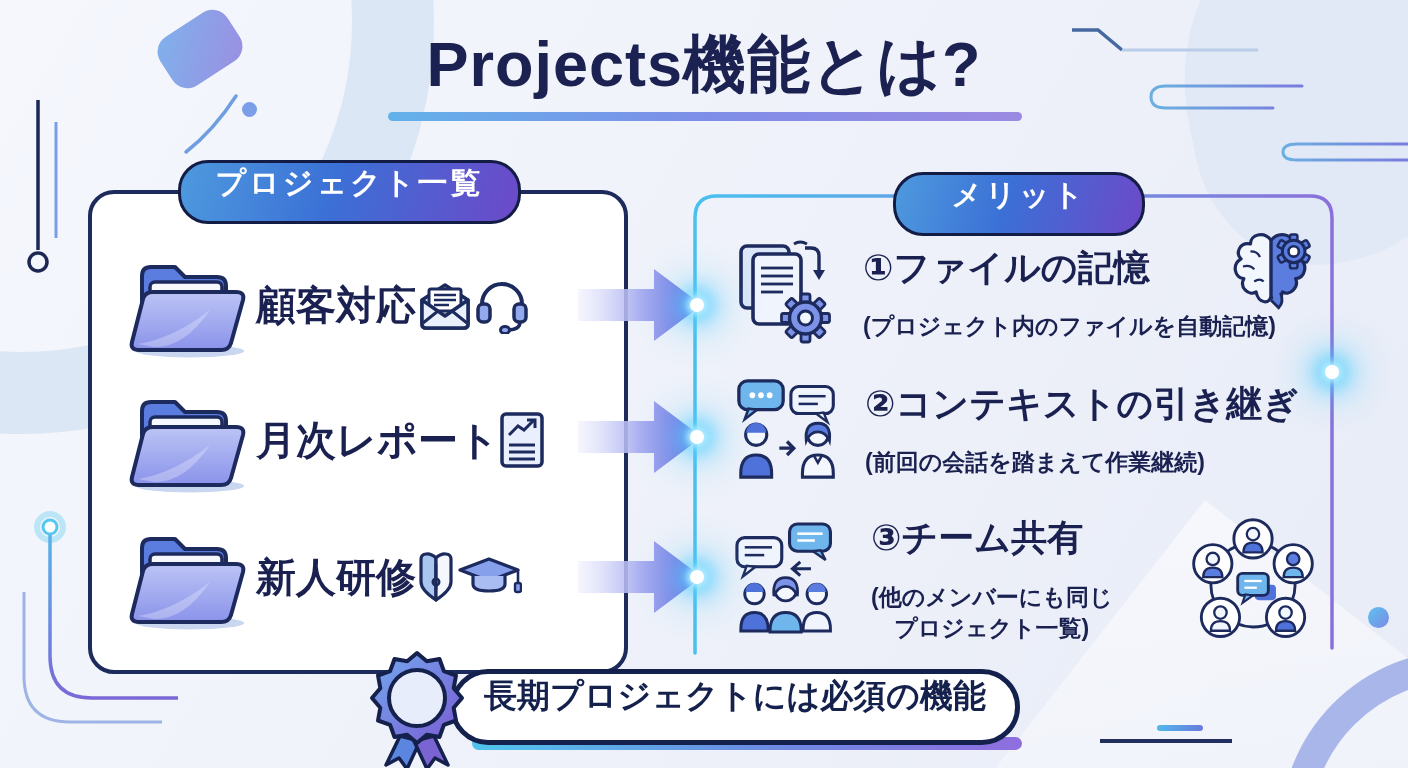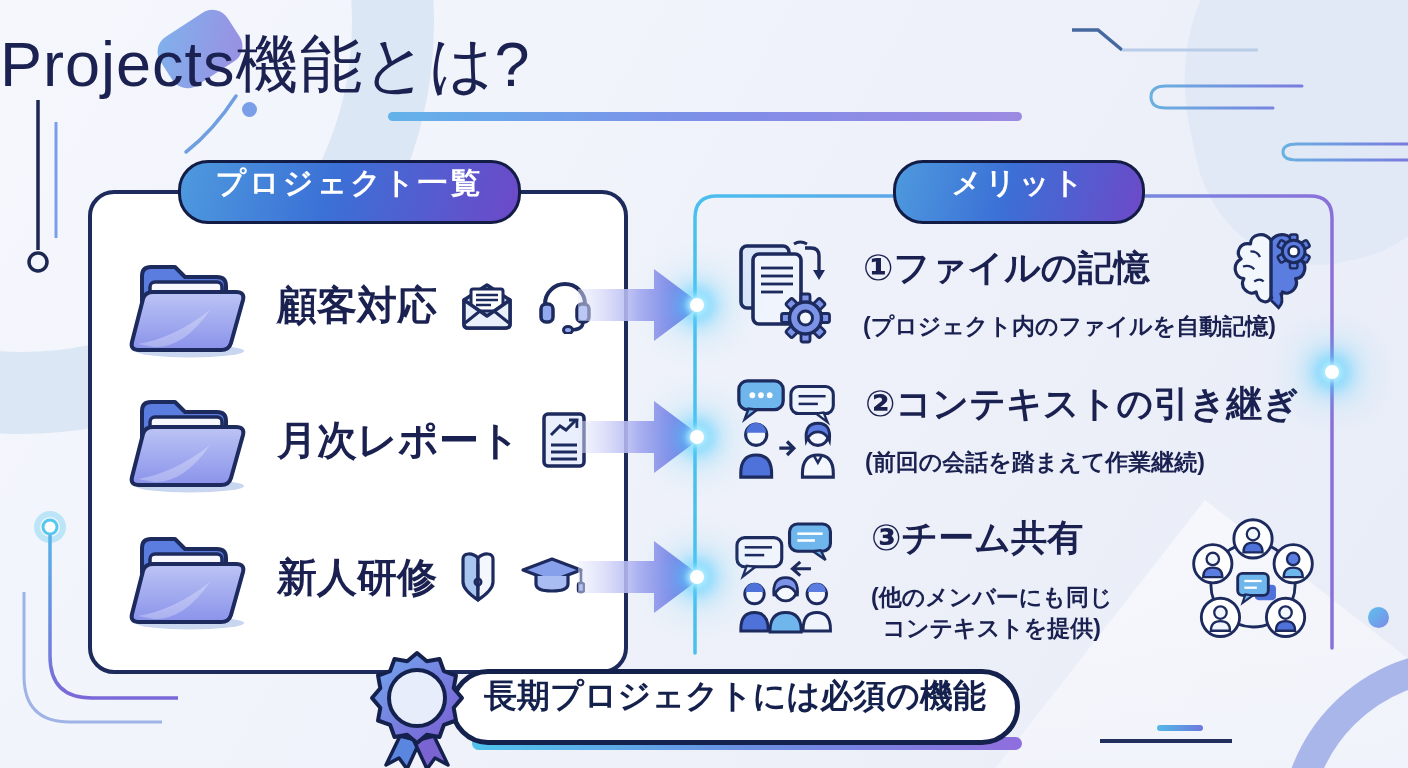--- a/index.html
+++ b/index.html
@@ -19,33 +19,33 @@
   .dot-tl{position:absolute;left:242px;top:102px;width:15px;height:15px;border-radius:50%;background:#7a9fe8;}
   .ring-br{position:absolute;left:1280px;top:650px;width:304px;height:304px;border-radius:50%;
            border:30px solid #a9b6ea;}
   .dot-br{position:absolute;left:1368px;top:607px;width:21px;height:21px;border-radius:50%;
           background:linear-gradient(135deg,#5ec2ee,#7a8ae6);}
   .line-br-navy{position:absolute;left:1100px;top:739px;width:132px;height:3.5px;background:#222e5c;}
   .line-br-grad{position:absolute;left:1157px;top:725px;width:46px;height:6px;border-radius:3px;
           background:linear-gradient(90deg,#52b8e8,#6a7ade);}
   svg.deco{position:absolute;left:0;top:0;width:1408px;height:768px;pointer-events:none;}
   
-  .title{position:absolute;left:0;right:0;top:22px;font-size:63px;font-weight:400;
+  .title{position:absolute;left:0;right:0;top:22px;text-align:center;font-size:63px;font-weight:700;
          color:#1b2150;letter-spacing:1px;z-index:5;}
   .title-underline{position:absolute;left:388px;top:112px;width:634px;height:9px;border-radius:6px;
          background:linear-gradient(90deg,#63b2ea,#7e8ee8,#9c8ae2);z-index:5;}
   
   .panelL{position:absolute;left:88px;top:190px;width:532px;height:476px;background:#ffffff;
           border:4px solid #1d2a5c;border-radius:26px;z-index:1;}
   .pill{position:absolute;height:58px;border-radius:30px;display:flex;align-items:flex-start;justify-content:center;
         color:#fff;font-weight:800;font-size:30px;letter-spacing:3px;border:3px solid #131c45;z-index:6;
         background:linear-gradient(105deg,#4e9ade 0%,#3b70d6 45%,#6d49c8 100%);}
   #pill-projects{left:178px;top:160px;width:337px;}
-  #pill-merit{left:893px;top:160px;width:246px;}
-  .proj-row{position:absolute;left:124px;height:110px;display:flex;align-items:center;gap:21px;z-index:2;}
+  #pill-merit{left:893px;top:172px;width:246px;}
+  .proj-row{position:absolute;left:124px;height:110px;display:flex;align-items:center;gap:0;z-index:2;}
   .proj-label{font-size:40px;font-weight:800;color:#1a2150;white-space:nowrap;}
   
   .arrow{position:absolute;left:578px;width:124px;height:76px;z-index:3;}
   .border-r{position:absolute;left:690px;top:188px;width:650px;height:480px;z-index:2;}
   .glow{position:absolute;width:14px;height:14px;border-radius:50%;background:#fff;z-index:4;
         box-shadow:0 0 6px 3px #bdf0ff,0 0 18px 10px rgba(80,205,255,.75),0 0 36px 22px rgba(80,205,255,.32);}
   
   .merit{position:absolute;display:flex;gap:24px;align-items:center;z-index:3;}
   .m-text{padding-top:6px;}
   .m-head{font-size:36px;font-weight:800;color:#1a2150;white-space:nowrap;line-height:1.1;}
@@ -308,21 +308,21 @@
       <circle cx="84" cy="74" r="10" fill="#f4f7fd" stroke="#1d2a5e" stroke-width="3"></circle>
       <path d="M74.5 72 a9.5 9.5 0 0 1 19 0 z" fill="#5b7de0"></path>
       <path d="M70 110 q0-17 14-17 t14 17 v2 H70 z" fill="#eff4fd" stroke="#1d2a5e" stroke-width="3"></path>
       <circle cx="52" cy="70" r="11" fill="#f4f7fd" stroke="#1d2a5e" stroke-width="3"></circle>
       <path d="M40 76 q-2-19 12-19 t12 19 q-4-10-12-10 t-12 10 z" fill="#7d93e8" stroke="#1d2a5e" stroke-width="2.8"></path>
       <path d="M36 112 q0-19 16-19 t16 19 v1 H36 z" fill="#6fb6ec" stroke="#1d2a5e" stroke-width="3"></path>
     </svg>
     <div class="m-text">
       <div class="m-head">③チーム共有</div>
       <div class="m-sub">(他のメンバーにも同じ
-コンテキストを提供)</div>
+プロジェクト一覧)</div>
     </div>
   </div>
   <svg class="side-icon" style="left:1186px;top:514px;" width="134" height="134" viewBox="0 0 140 140">
     <circle cx="70" cy="74" r="44" fill="none" stroke="#1d2a5e" stroke-width="3"></circle>
     <g>
       <circle cx="70" cy="26" r="20" fill="#ffffff" stroke="#1d2a5e" stroke-width="3"></circle>
       <circle cx="70" cy="21" r="6.5" fill="#f2f6fd" stroke="#1d2a5e" stroke-width="2.4"></circle>
       <path d="M60 40 q0-10 10-10 t10 10 z" fill="#4f71da" stroke="#1d2a5e" stroke-width="2.4"></path>
     </g>
     <g>

